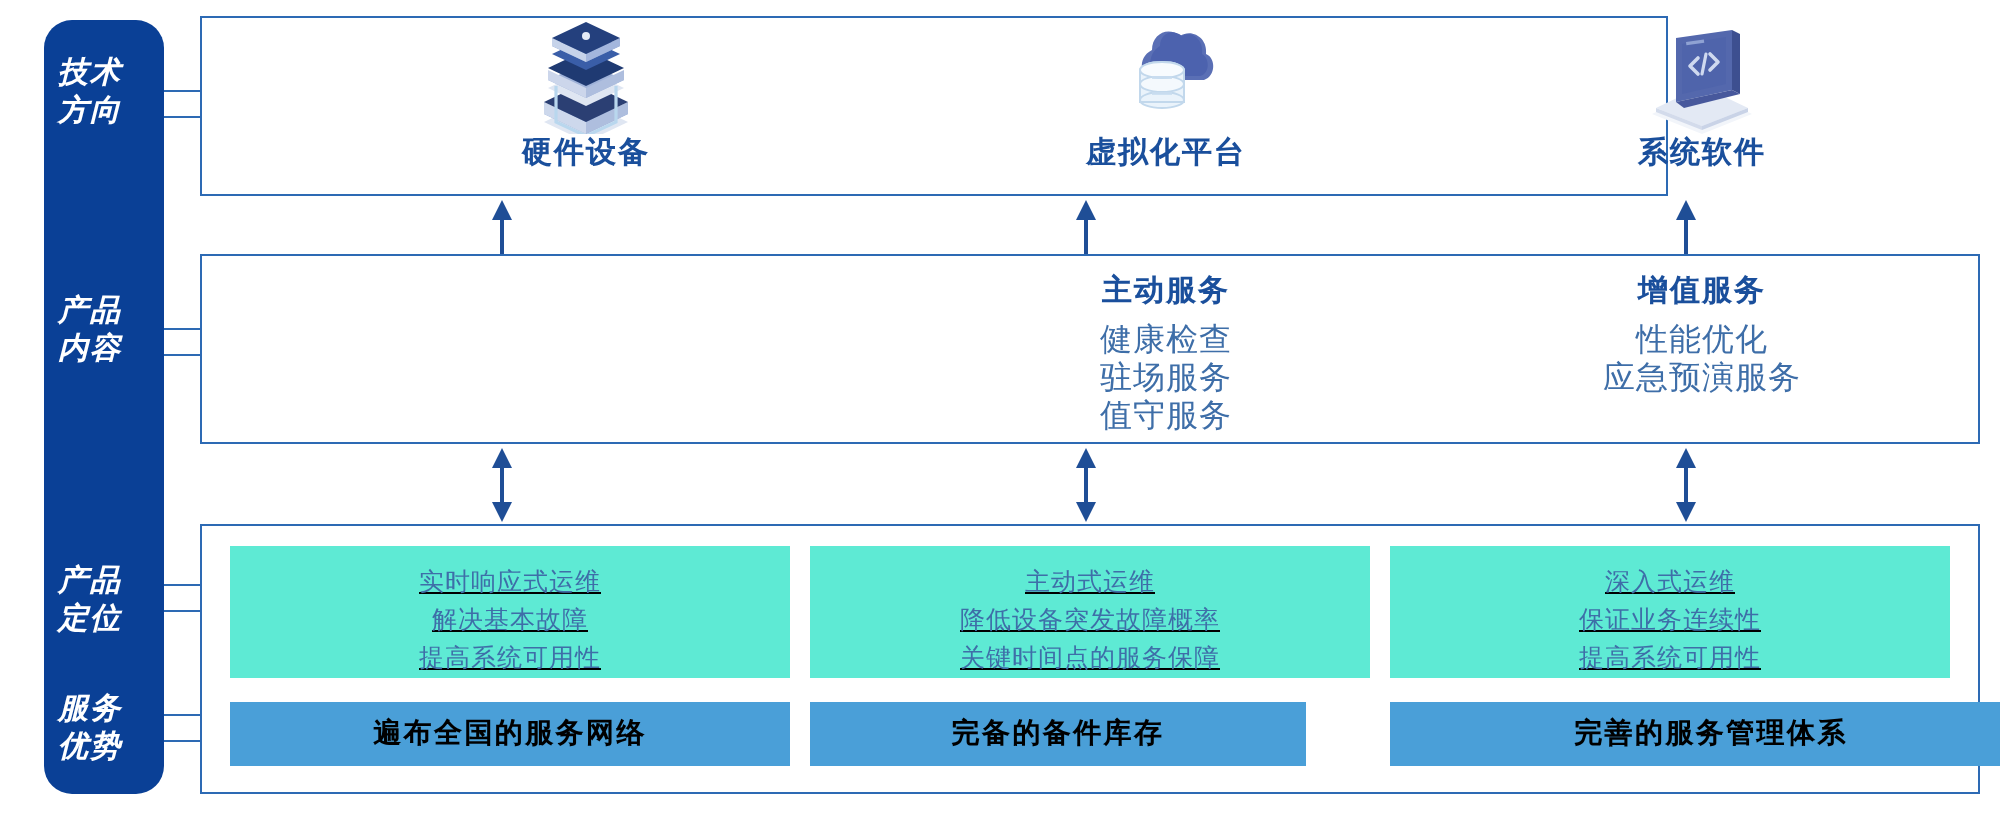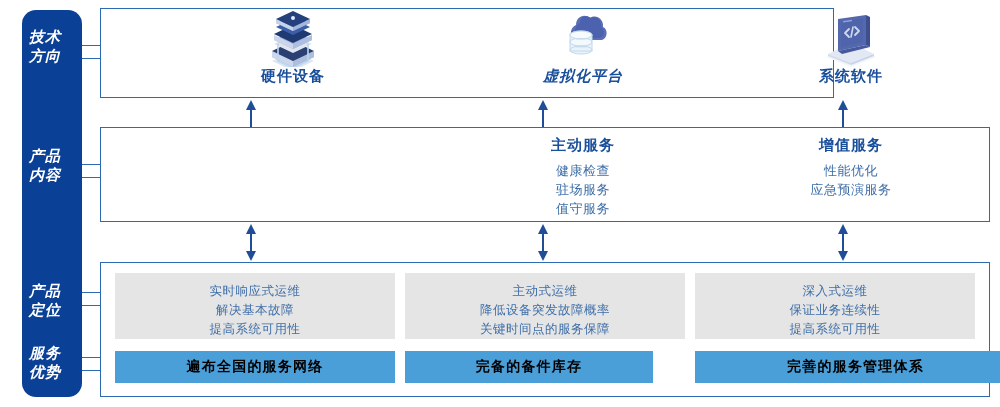--- a/index.html
+++ b/index.html
@@ -44,28 +44,28 @@
     font-size:15px;font-weight:bold;color:#1a4f9c;letter-spacing:1px;
   }
 
   
   #row2{left:100px;top:127px;width:890px;height:95px;}
   .svc-col{position:absolute;top:0;height:95px;text-align:center;}
   .svc-title{
     font-size:15px;font-weight:bold;color:#1a4f9c;letter-spacing:1px;
   }
   .svc-item{
-    font-size:13px;color:#3e6ea8;line-height:19px;letter-spacing:.5px;
+    font-size:16px;color:#3e6ea8;line-height:19px;letter-spacing:.5px;
   }
 
   
   #row3{left:100px;top:262px;width:890px;height:135px;}
   .pos-box{
-    position:absolute;background:#e5e5e5;text-align:center;
-    box-sizing:border-box;padding-top:9px;
+    position:absolute;background:#5eead4;text-align:center;
+    box-sizing:border-box;padding-top:9px;text-decoration:underline;
   }
   .pos-line{
     font-size:12.5px;color:#3e6ea8;line-height:19px;letter-spacing:.5px;
   }
   .adv-bar{
     position:absolute;background:#4a9fd8;
     display:flex;align-items:center;justify-content:center;
     box-sizing:border-box;
   }
   .adv-bar span{
@@ -87,21 +87,21 @@
     <span>方向</span>
   </div>
   <div class="rail-label" style="top:146px;">
     <span>产品</span>
     <span>内容</span>
   </div>
   <div class="rail-label" style="top:281px;">
     <span>产品</span>
     <span>定位</span>
   </div>
-  <div class="rail-label" style="top:345px;font-family:Liberation Mono, monospace;">
+  <div class="rail-label" style="top:345px;">
     <span>服务</span>
     <span>优势</span>
   </div>
 
   <div class="conn" style="left:82px;top:45px;width:19px;"></div>
   <div class="conn" style="left:82px;top:58px;width:19px;"></div>
   <div class="conn" style="left:82px;top:164px;width:19px;"></div>
   <div class="conn" style="left:82px;top:177px;width:19px;"></div>
   <div class="conn" style="left:82px;top:292px;width:19px;"></div>
   <div class="conn" style="left:82px;top:305px;width:19px;"></div>
@@ -131,21 +131,21 @@
             <polygon points="27,0 44,8 27,16 10,8" fill="#24407d"></polygon>
             <circle cx="27" cy="7" r="2" fill="#e4ebf6"></circle>
             <path d="M12 32 L12 50 L27 57" fill="none" stroke="#b9d7ee" stroke-width="1.6"></path>
             <path d="M42 32 L42 50 L27 57" fill="none" stroke="#b9d7ee" stroke-width="1.6"></path>
           </g>
         </svg>
       </div>
       <div class="tech-name">硬件设备</div>
     </div>
 
-    <div class="tech-col" style="left:352px;width:260px;font-style:italic;">
+    <div class="tech-col" style="left:352px;width:260px;">
       <div class="tech-icon">
         <svg width="54" height="56" viewBox="0 0 54 56">
           <g>
             <path d="M20 14 C20 6 28 2 34 7 C40 3 48 8 47 16 C52 18 52 27 46 29 L22 29 C14 29 12 18 20 14 Z" fill="#5a6fb5"></path>
             <path d="M24 12 C24 6 30 3 35 7 C40 4 46 9 45 16 C49 18 49 26 44 27 L25 27 C18 27 17 16 24 12 Z" fill="#4c62ae"></path>
             <ellipse cx="25" cy="24" rx="11" ry="4" fill="#eaf3fb" stroke="#c2d8ec" stroke-width="1"></ellipse>
             <rect x="14" y="24" width="22" height="16" fill="#eaf3fb"></rect>
             <ellipse cx="25" cy="31" rx="11" ry="4" fill="#f4f9fd" stroke="#c2d8ec" stroke-width="1"></ellipse>
             <ellipse cx="25" cy="39" rx="11" ry="4" fill="#eaf3fb" stroke="#c2d8ec" stroke-width="1"></ellipse>
             <rect x="14" y="24" width="22" height="16" fill="none" stroke="#c2d8ec" stroke-width="1"></rect>

